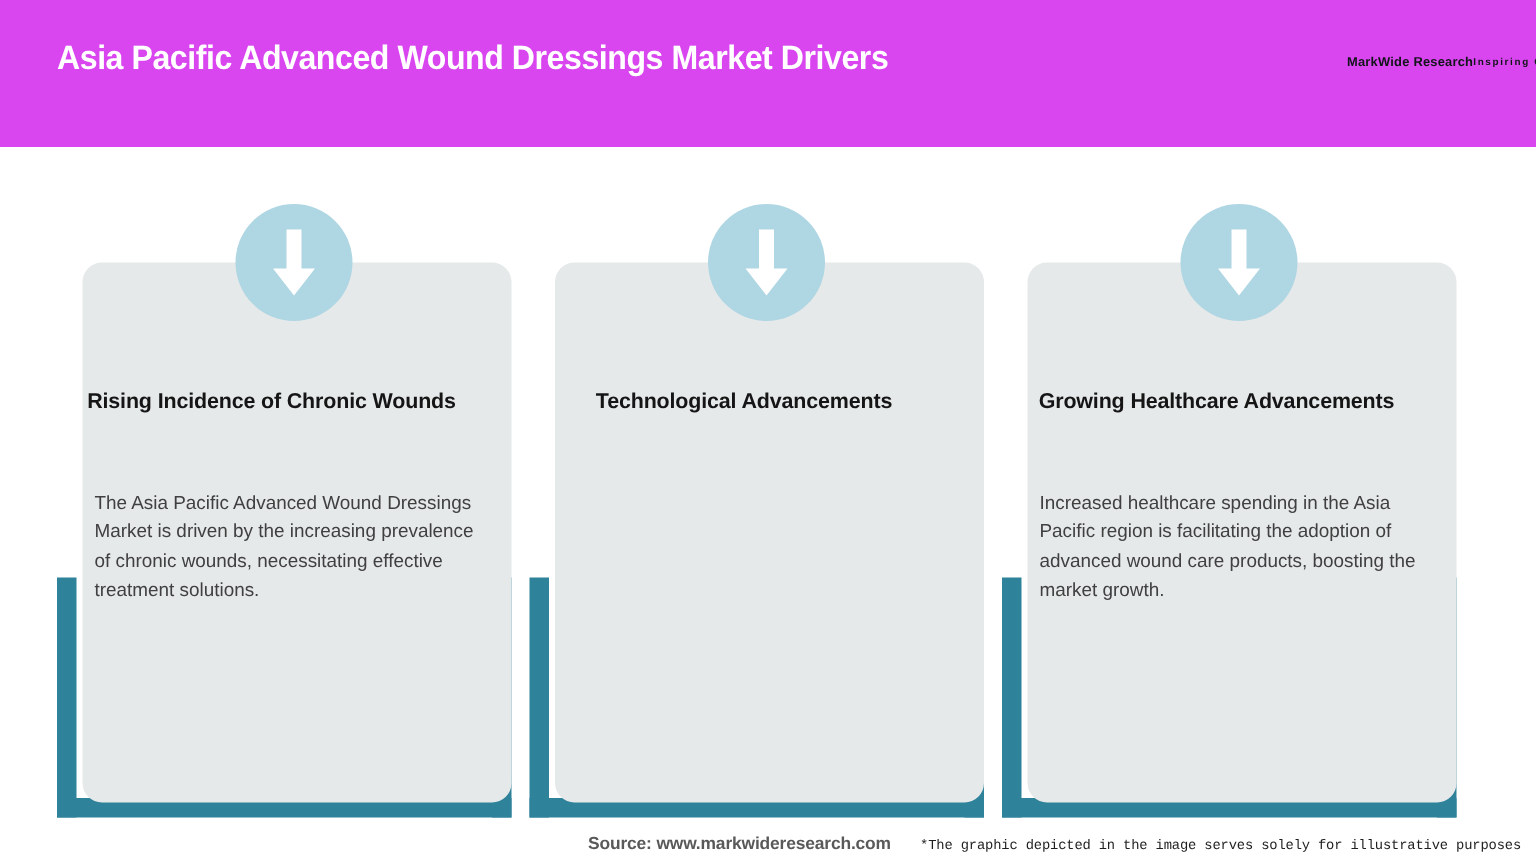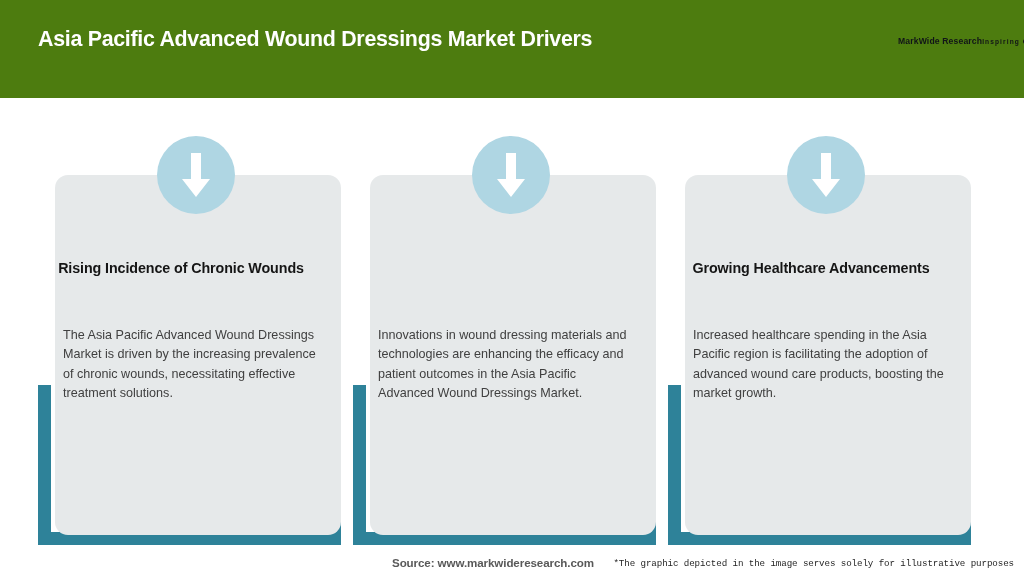--- a/index.html
+++ b/index.html
@@ -23,21 +23,21 @@
     overflow: hidden;
   }
 
   
   .header-band {
     position: absolute;
     left: 0;
     top: 0;
     width: 1024px;
     height: 98px;
-    background: #4d7c0f;
+    background: #d946ef;
   }
   .header-title {
     position: absolute;
     left: 38px;
     top: 26px;
     font-size: 22.5px;
     font-weight: bold;
     color: #ffffff;
     letter-spacing: -0.3px;
     font-family: "Liberation Sans", sans-serif;
@@ -231,21 +231,21 @@
     </div>
 
     <div class="card-col c1">
       <div class="frame"></div>
       <div class="panel"></div>
       <div class="badge">
         <svg viewBox="0 0 36 48">
           <path d="M13 2 L23 2 L23 28 L32 28 L18 46 L4 28 L13 28 Z" fill="#FFFFFF"></path>
         </svg>
       </div>
-      <div class="card-body">Innovations in wound dressing materials and technologies are enhancing the efficacy and patient outcomes in the Asia Pacific Advanced Wound Dressings Market.</div>
+      <div class="card-title">Technological Advancements</div>
     </div>
 
     <div class="card-col c2">
       <div class="frame"></div>
       <div class="panel"></div>
       <div class="badge">
         <svg viewBox="0 0 36 48">
           <path d="M13 2 L23 2 L23 28 L32 28 L18 46 L4 28 L13 28 Z" fill="#FFFFFF"></path>
         </svg>
       </div>

